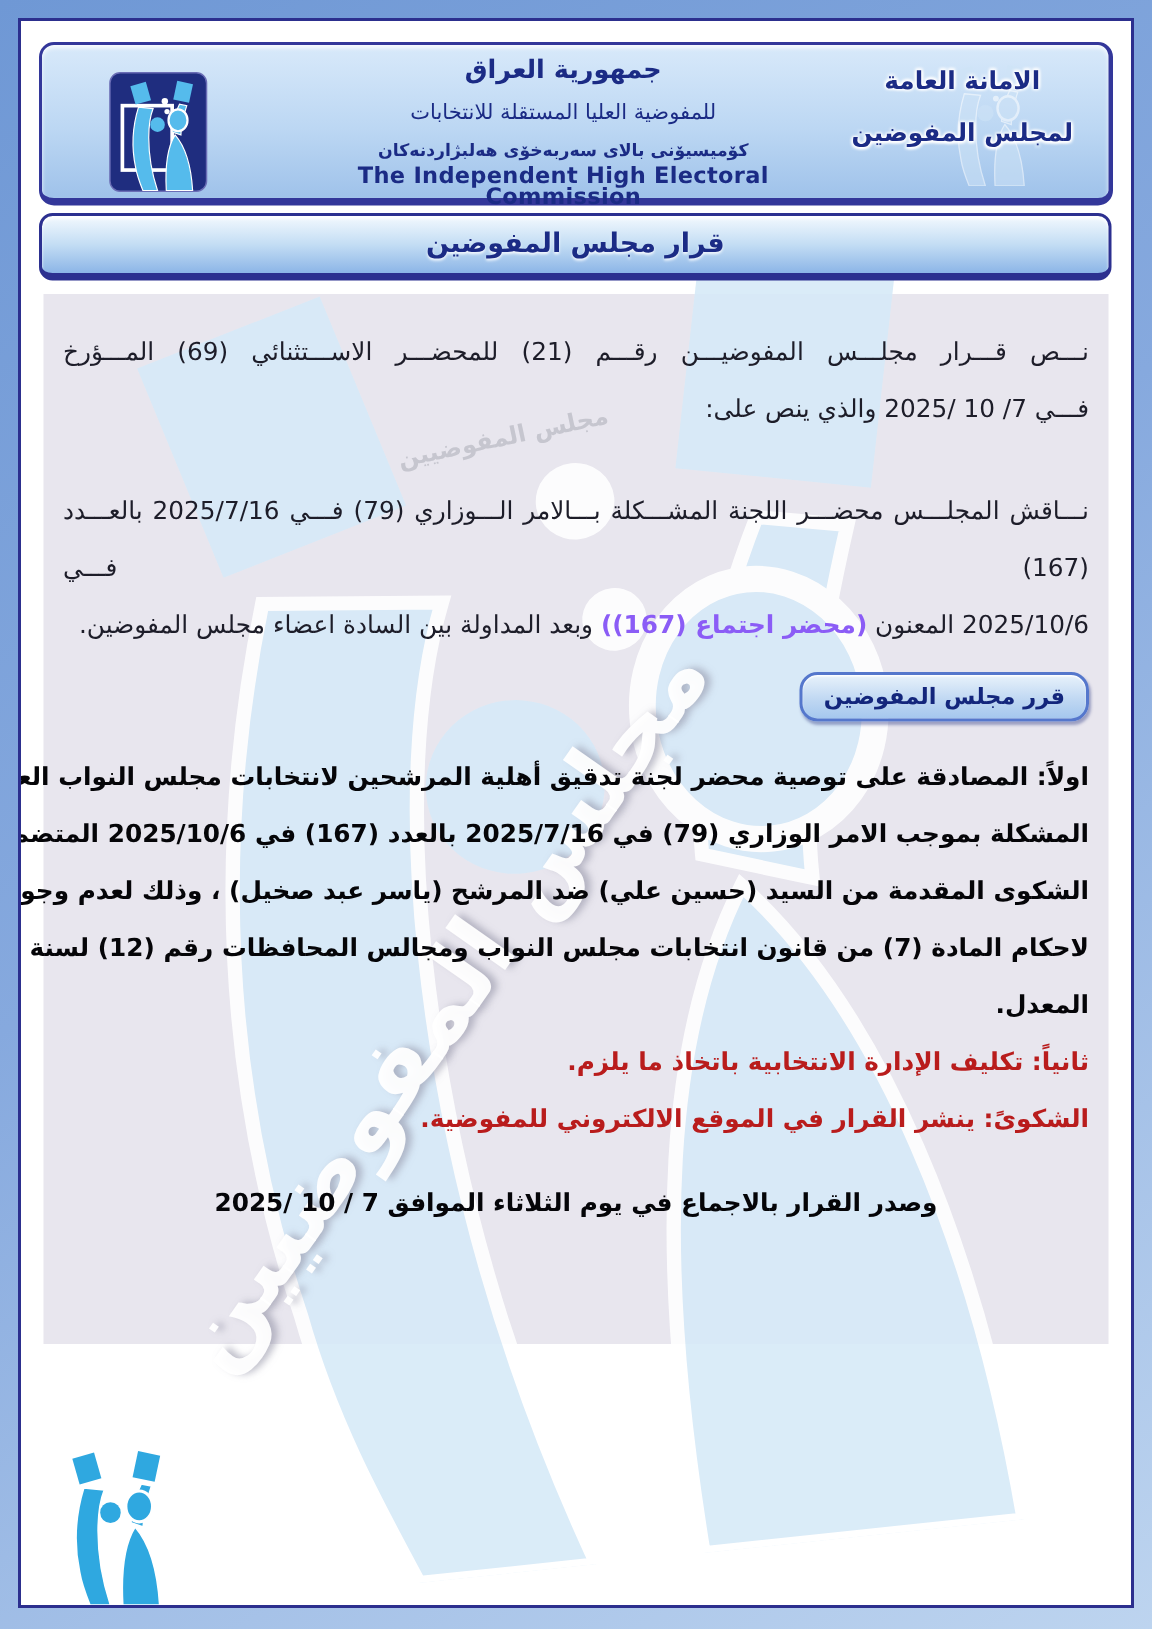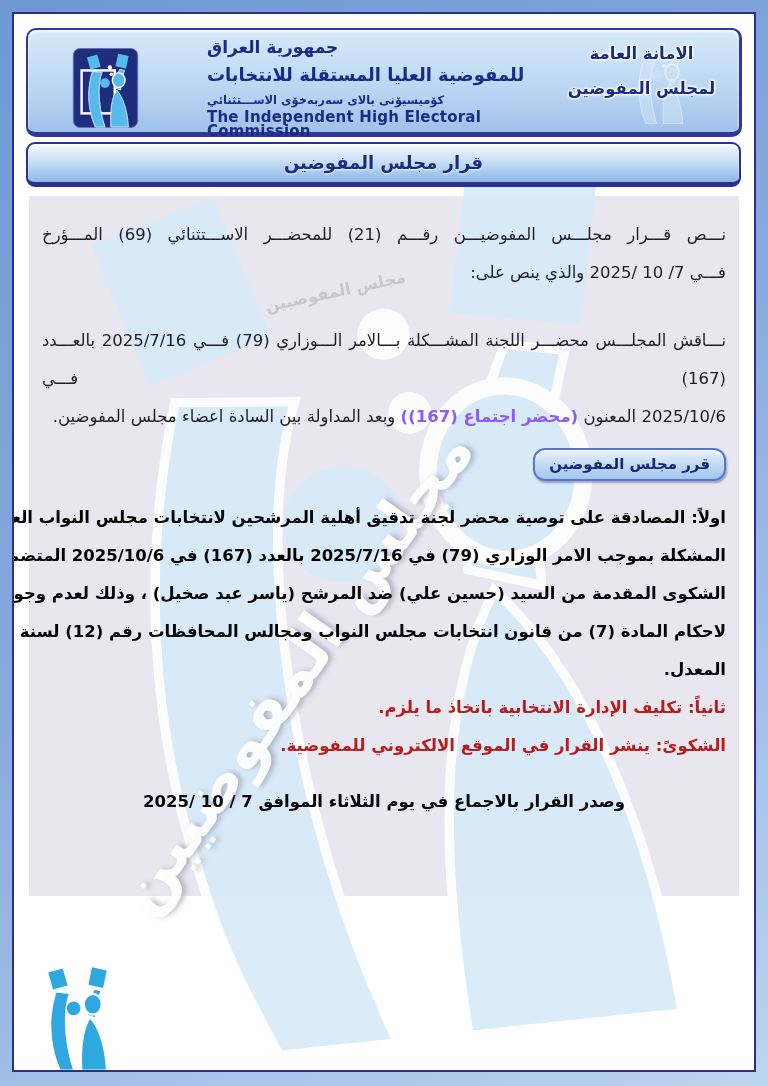--- a/index.html
+++ b/index.html
@@ -38,25 +38,25 @@
   .header-panel{
     position:absolute;left:12px;right:12px;top:14px;height:102px;z-index:4;
     border:2px solid #33379a;border-bottom-width:5px;border-right-width:3px;
     border-radius:10px;
     background:linear-gradient(180deg,#d8e9fa 0%,#bcd7f3 55%,#9fc2ea 100%);
     box-shadow:inset 0 2px 3px rgba(255,255,255,.8);
   }
   .ihec-logo{position:absolute;left:44px;top:18px;}
   .header-wm{position:absolute;right:52px;top:12px;opacity:.55;color:#cfe4f7;}
   .header-center{
-    position:absolute;left:179px;right:195px;top:5px;text-align:left;
+    position:absolute;left:179px;right:195px;top:5px;text-align:center;
     color:#1b2b85;direction:rtl;
   }
   .hc1{font-size:17px;font-weight:bold;line-height:25px;}
-  .hc2{font-size:18px;font-weight:bold;line-height:30px;}
+  .hc2{font-size:14px;font-weight:normal;line-height:30px;}
   .hc3{font-size:11.5px;font-weight:bold;line-height:20px;}
   .hc4{font-size:15px;font-weight:bold;line-height:14px;letter-spacing:.2px;}
   .header-right{
     position:absolute;right:10px;top:14px;width:175px;text-align:center;
     color:#1b2b85;font-weight:bold;font-size:16.5px;direction:rtl;z-index:2;
     text-shadow:1px 1px 2px #fff,-1px -1px 2px #fff,1px -1px 2px #fff,-1px 1px 2px #fff;
   }
   .header-right .hr1{margin-bottom:16px;}
   
   .title-bar{
@@ -145,21 +145,21 @@
 
     <div class="header-wm">
       <svg viewBox="6 2 52 76" width="58" height="82">
           <use href="#ihec-figs"></use>
         </svg>
     </div>
 
     <div class="header-center">
       <div class="hc1">جمهورية العراق</div>
       <div class="hc2">للمفوضية العليا المستقلة للانتخابات</div>
-      <div class="hc3">كۆميسيۆنى بالاى سەربەخۆى الاســـتثنائي</div>
+      <div class="hc3">كۆميسيۆنى بالاى سەربەخۆى هەلبژاردنەكان</div>
       <div class="hc4">The Independent High Electoral Commission</div>
     </div>
 
     <div class="header-right">
       <div class="hr1">الامانة العامة</div>
       <div class="hr2">لمجلس المفوضين</div>
     </div>
   </div>
 
   <div class="title-bar">قرار مجلس المفوضين</div>

